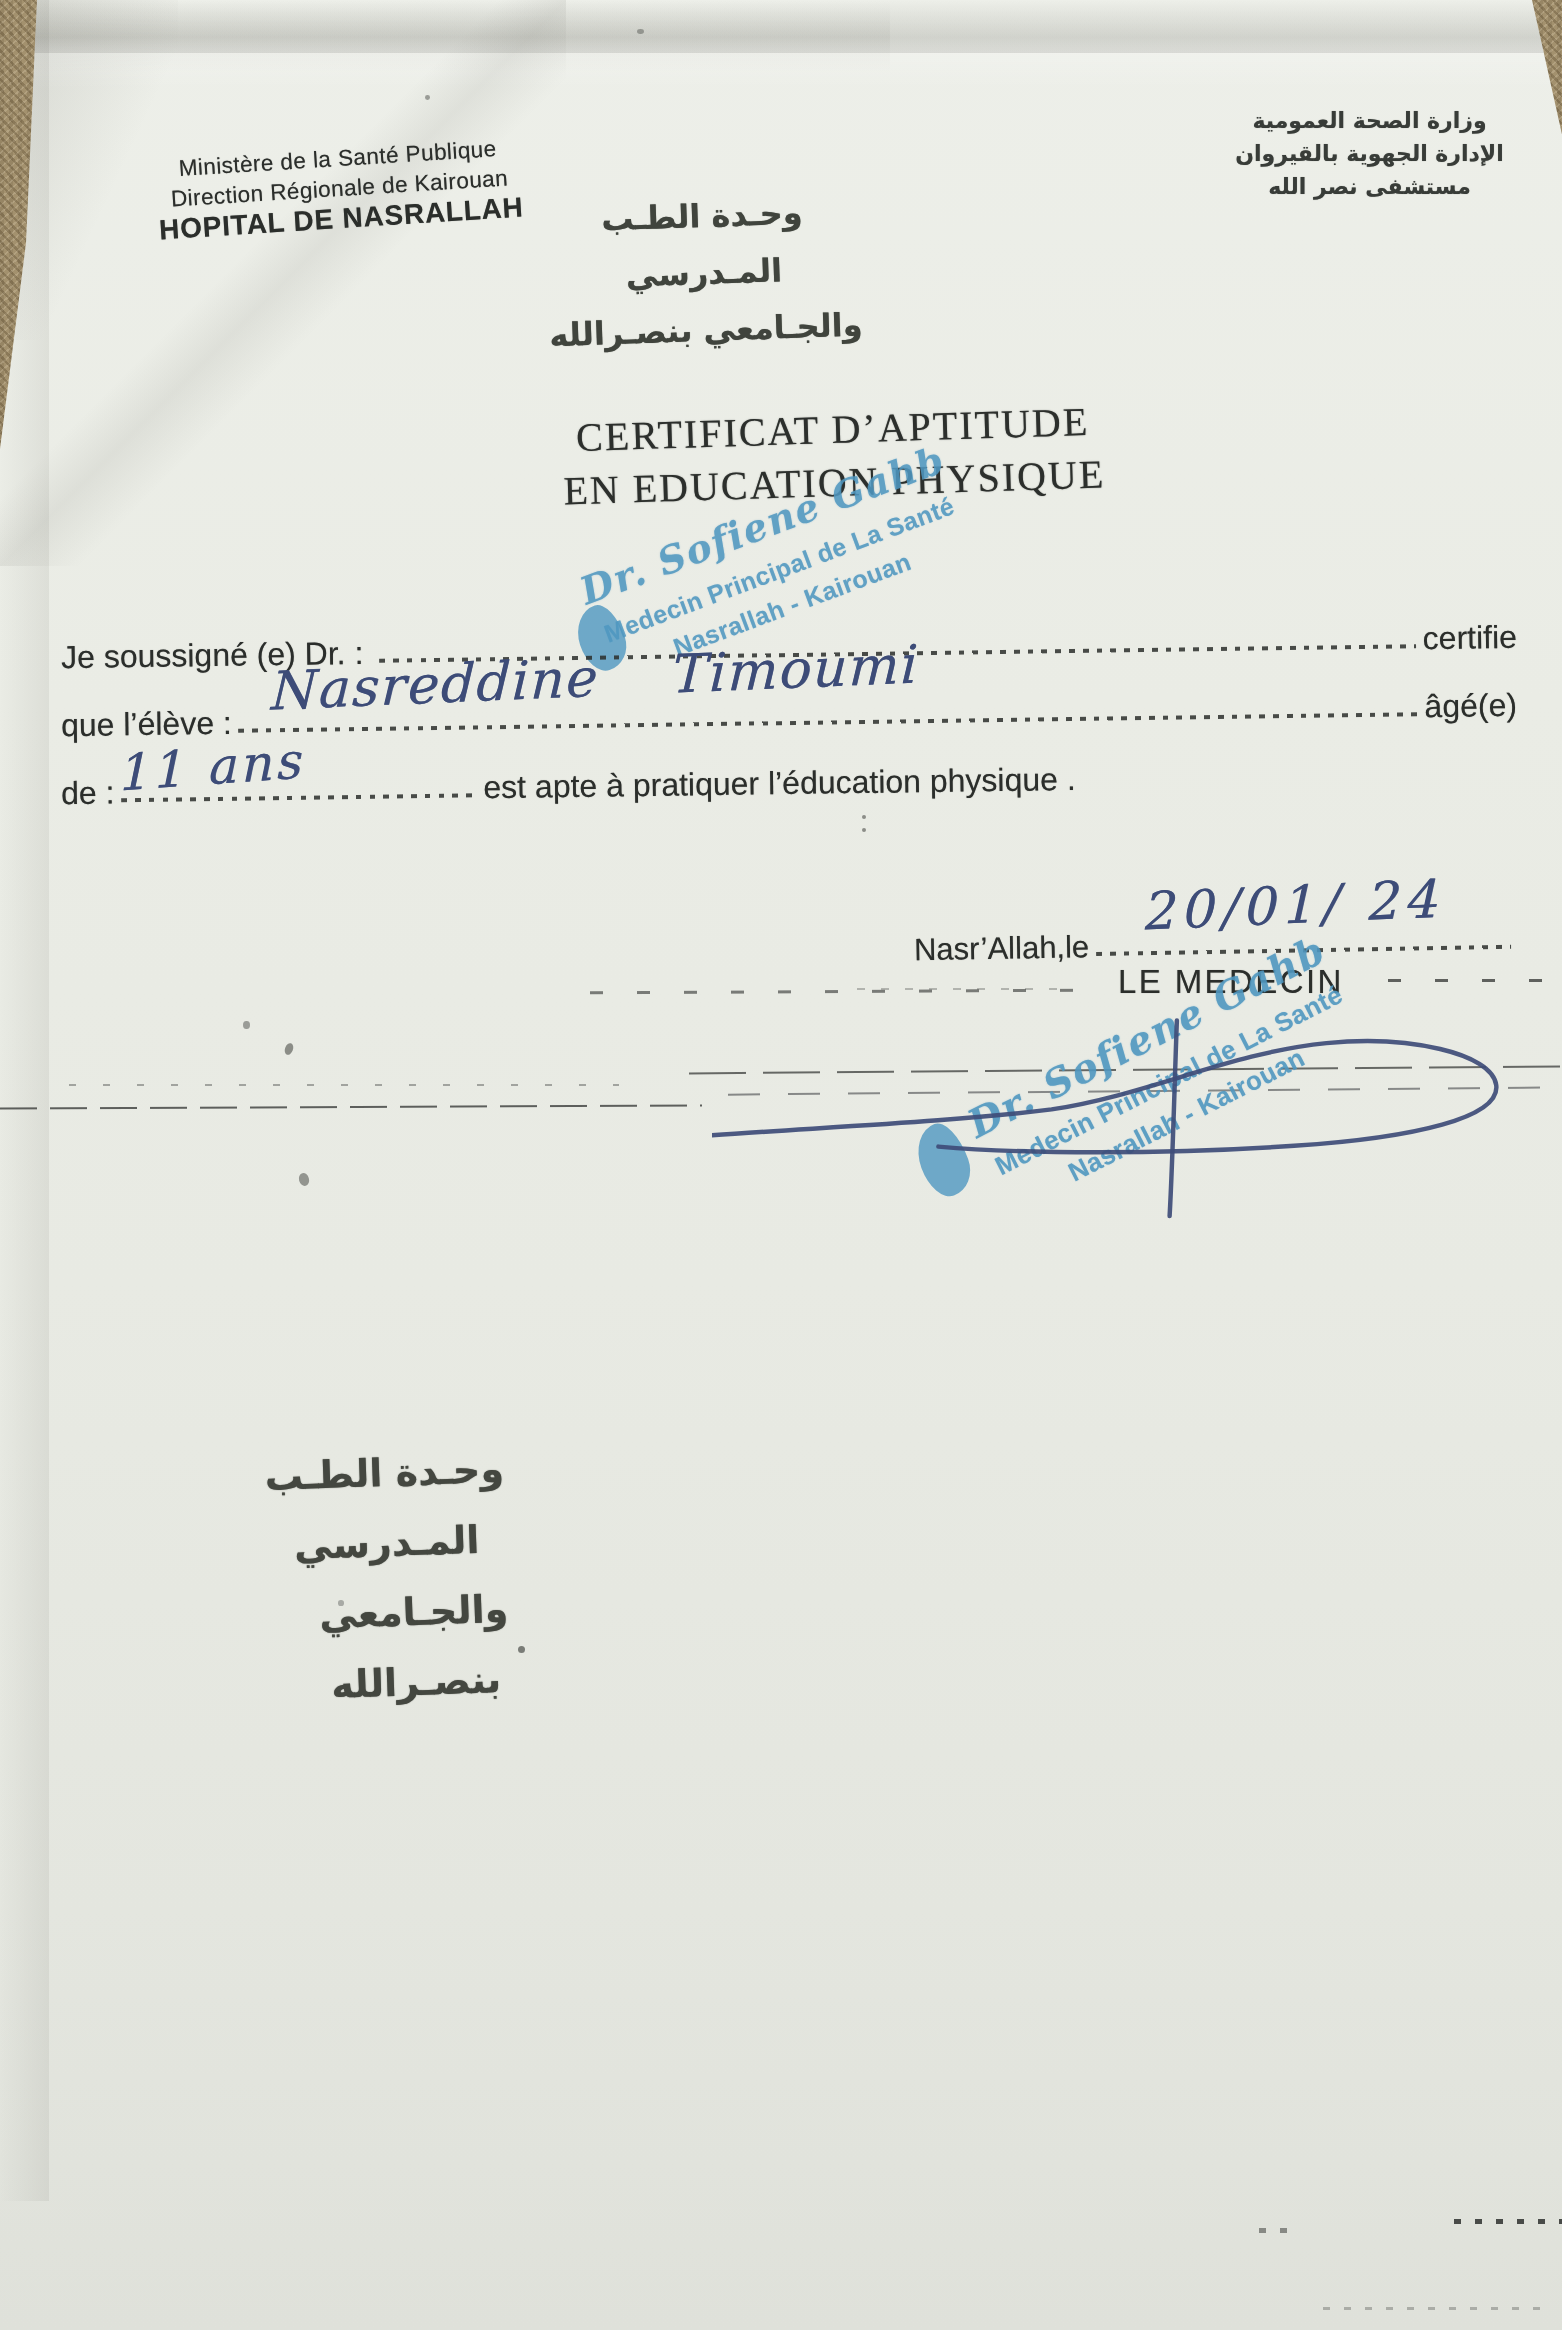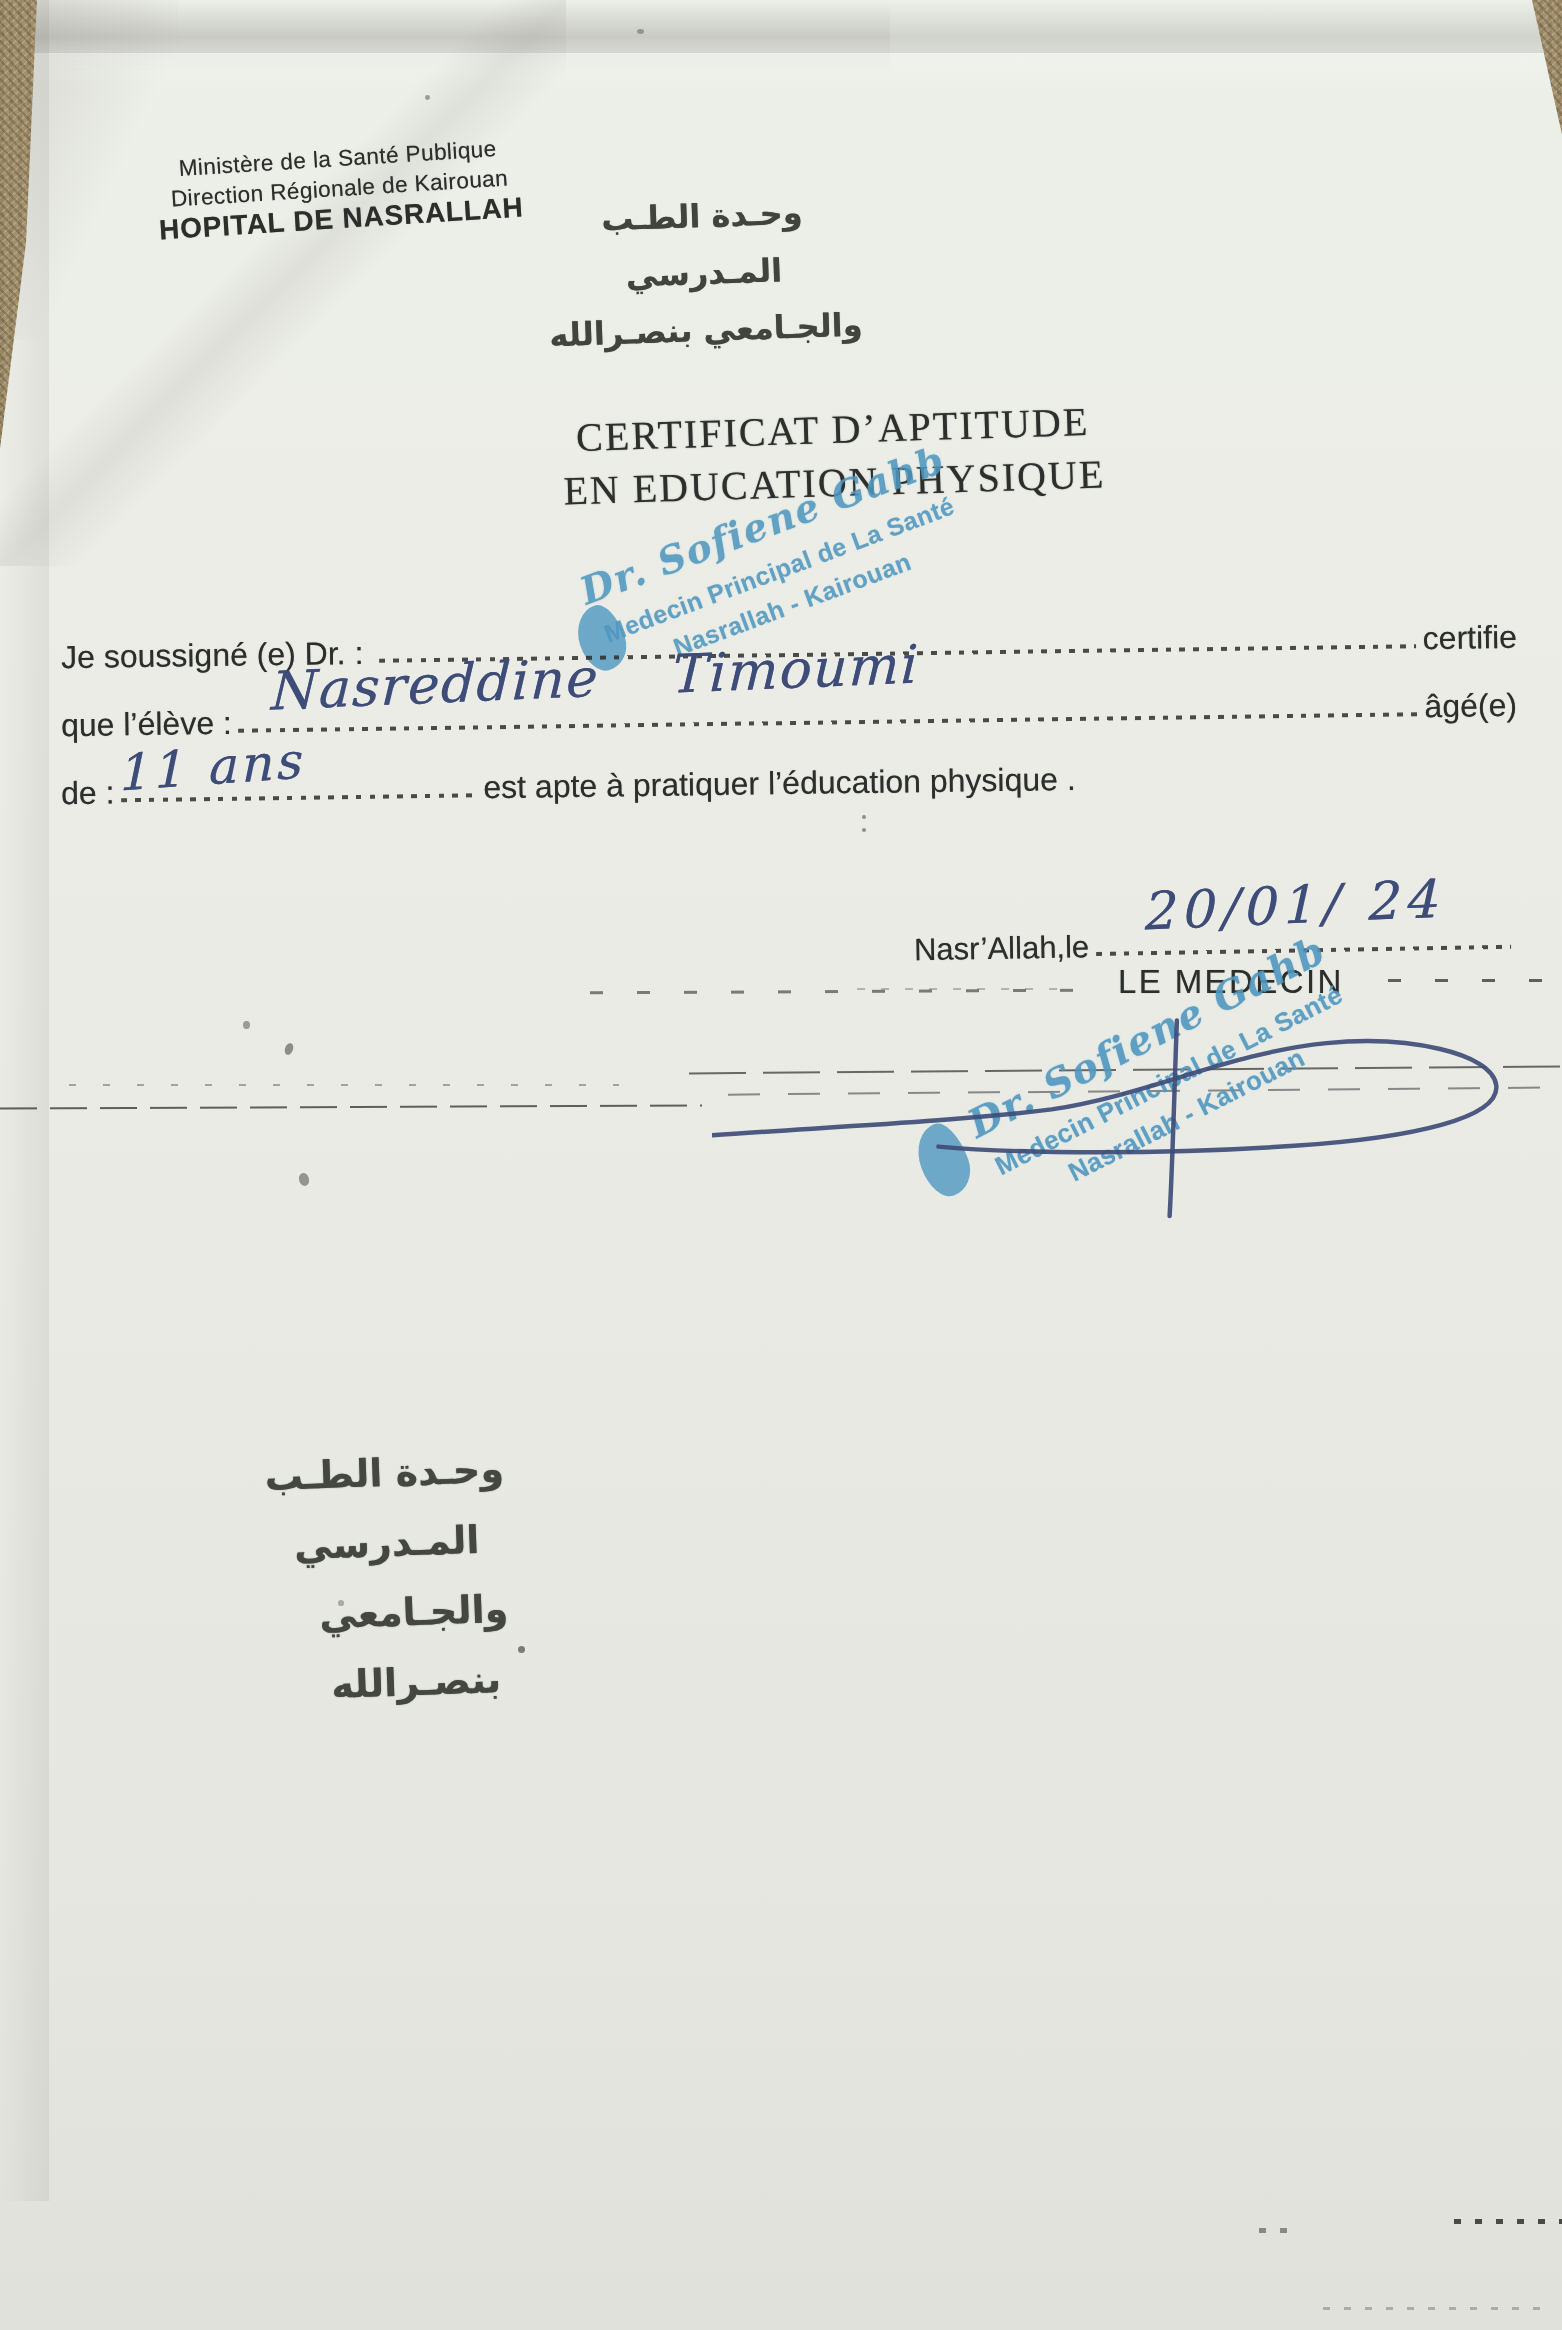--- a/index.html
+++ b/index.html
@@ -133,20 +133,25 @@
       <div>Ministère de la Santé Publique</div>
       <div>Direction Régionale de Kairouan</div>
       <div class="hosp">HOPITAL DE NASRALLAH</div>
     </div>
 
     <div class="stamp-ar-top arabic">
       <div>وحـدة الطـب المـدرسي</div>
       <div>والجـامعي بنصـرالله</div>
     </div>
 
+    <div class="hdr-right-ar arabic">
+      <div>وزارة الصحة العمومية</div>
+      <div>الإدارة الجهوية بالقيروان</div>
+      <div>مستشفى نصر الله</div>
+    </div>
 
     <div class="title">
       <div>CERTIFICAT D’APTITUDE</div>
       <div>EN EDUCATION PHYSIQUE</div>
     </div>
 
     <div class="blue-stamp one">
       <div class="s-name">Dr. Sofiene Gahb</div>
       <div class="s-role">Medecin Principal de La Santé</div>
       <div class="s-loc">Nasrallah - Kairouan</div>

